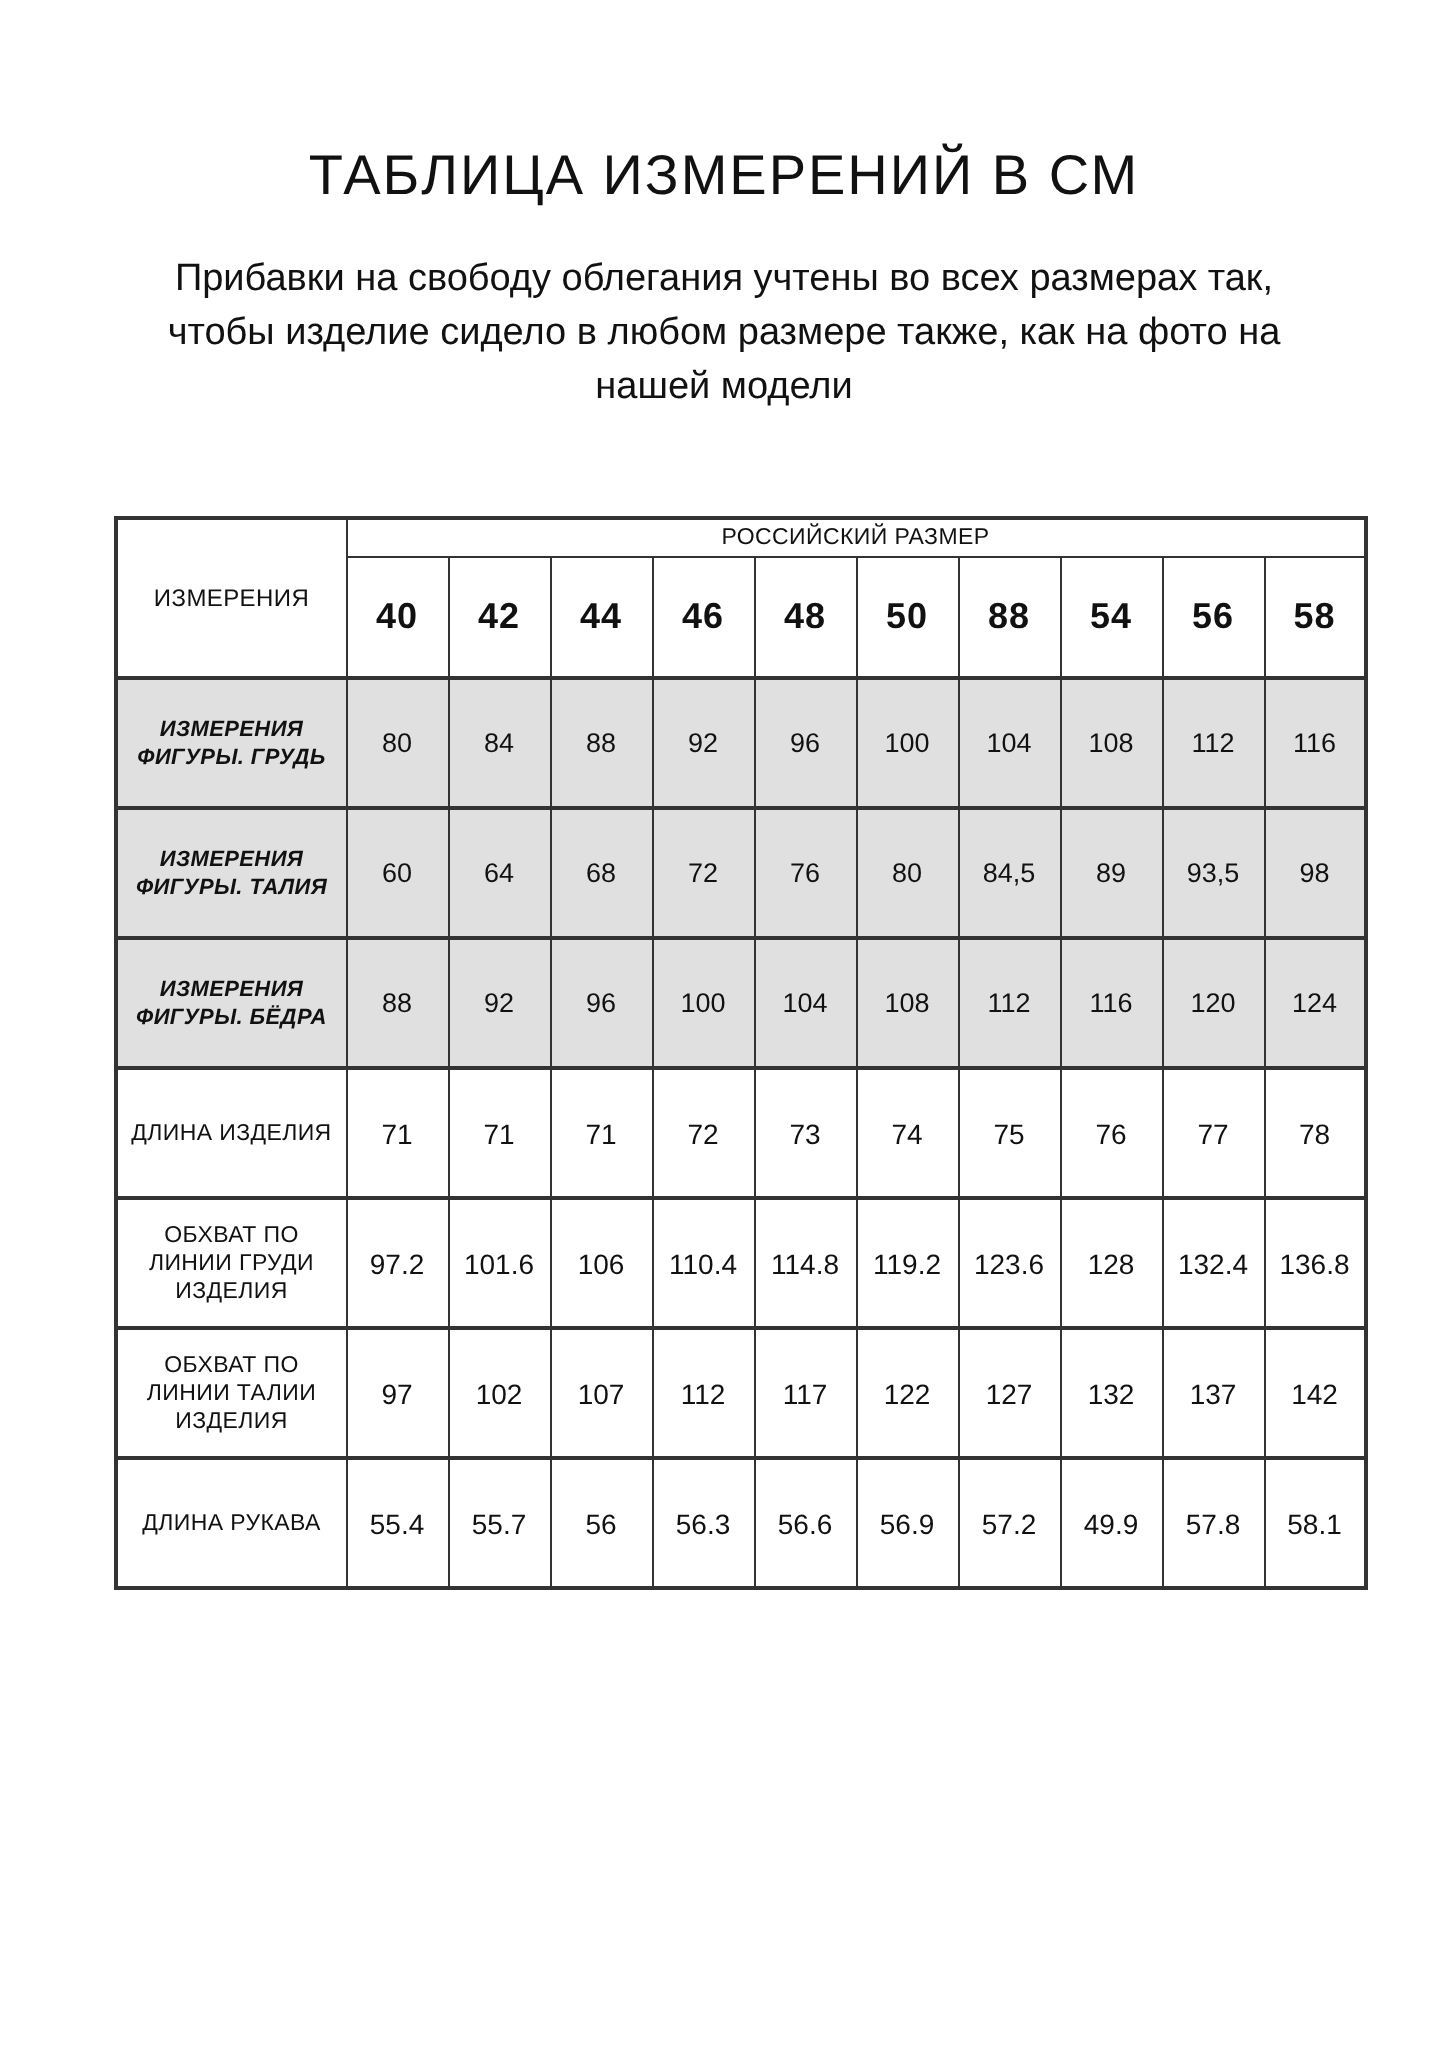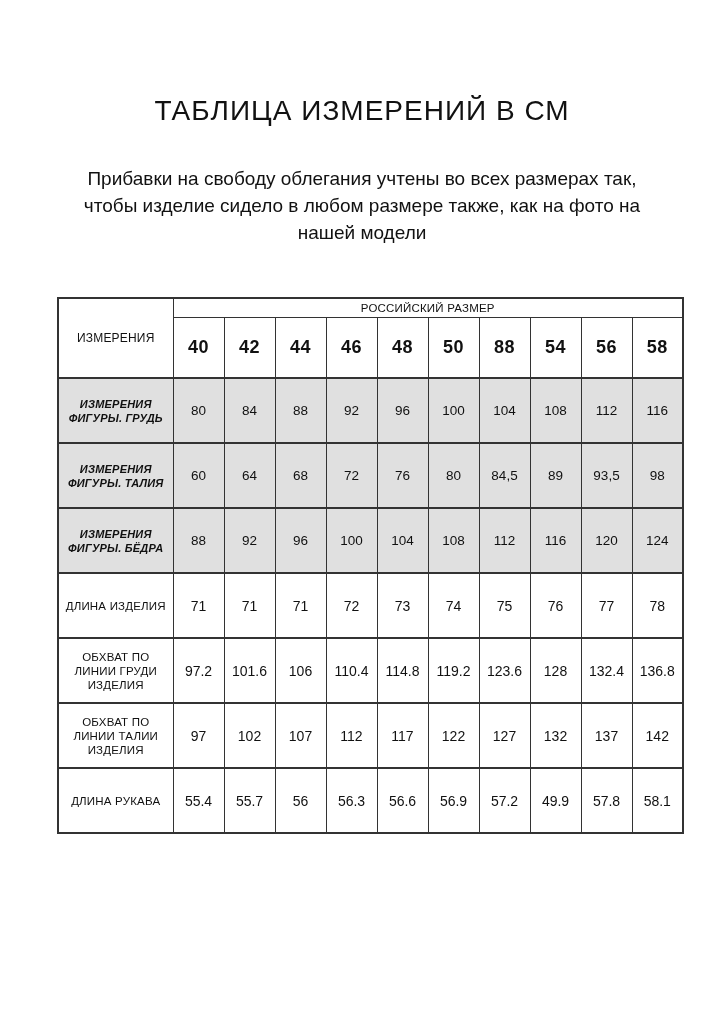--- a/index.html
+++ b/index.html
@@ -16,37 +16,37 @@
     color:var(--text-color);
     background:var(--page-bg);
     overflow:hidden;
   }
   .page{
     position:relative;
     width:724px;height:1024px;
     background:var(--page-bg);
   }
   .doc-title{
-    padding-top:94px;
+    padding-top:71px;
     font-size:28px;
     line-height:33px;
     font-weight:400;
     letter-spacing:1px;
     text-align:center;
     white-space:nowrap;
   }
   .article-code{
     margin-top:41px;
     font-size:21px;
     line-height:24px;
     font-weight:400;
     text-align:center;
   }
   .fit-note{
-    margin:38px auto 0 auto;
+    margin:22px auto 0 auto;
     width:585px;
     font-size:19px;
     line-height:27px;
     font-weight:400;
     text-align:center;
   }
   table.size-table{
     border-collapse:collapse;
     table-layout:fixed;
     width:627px;

